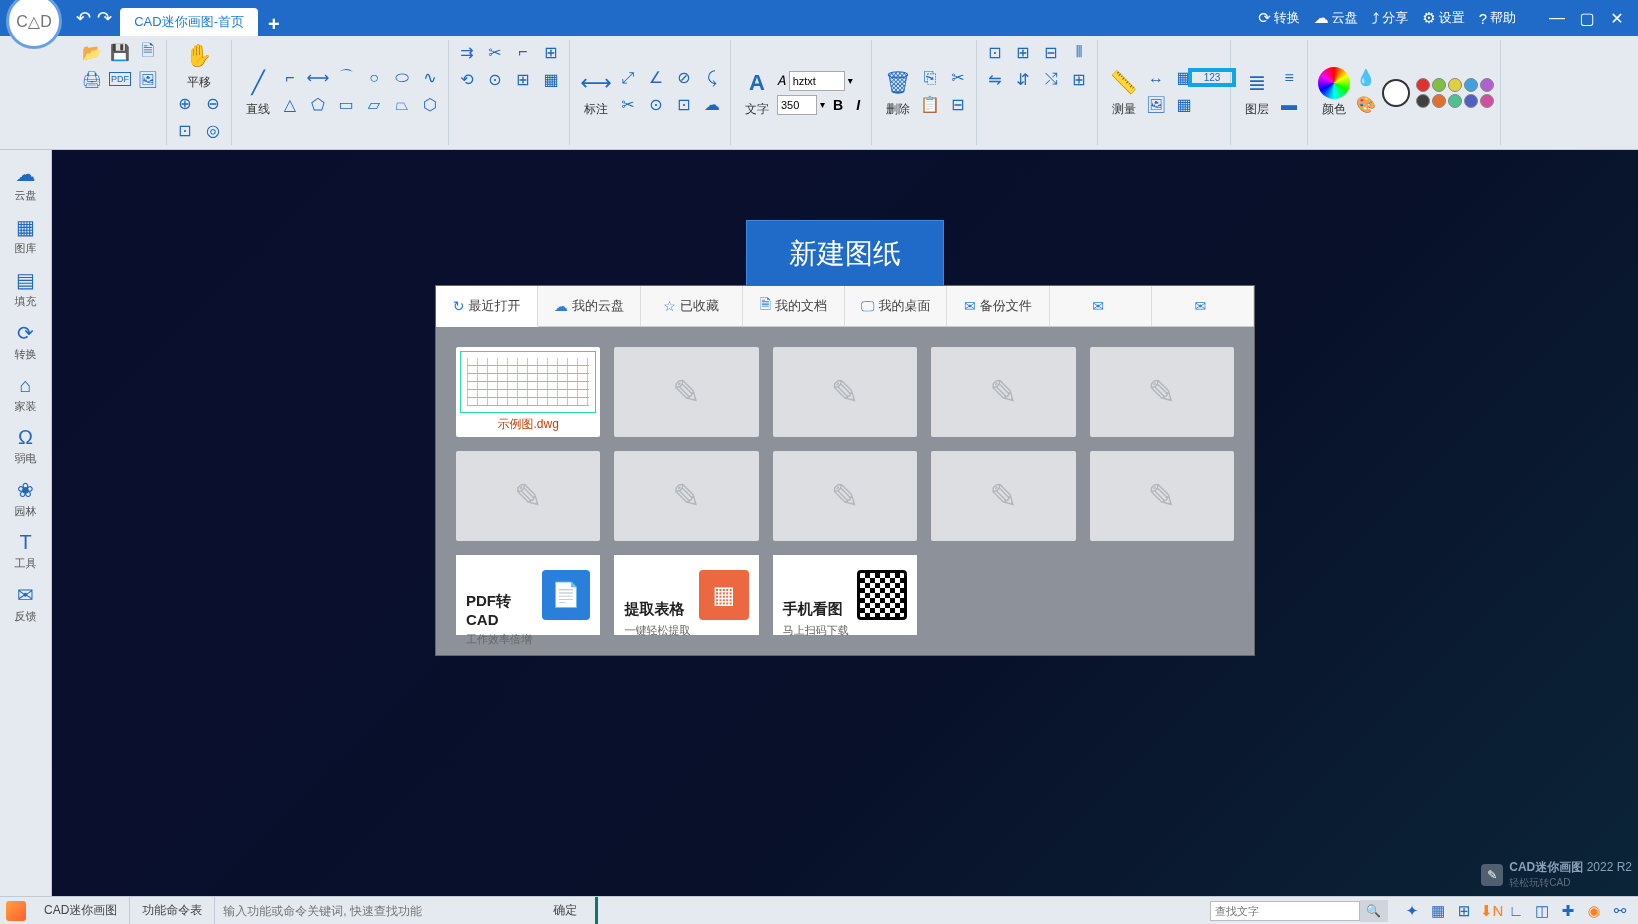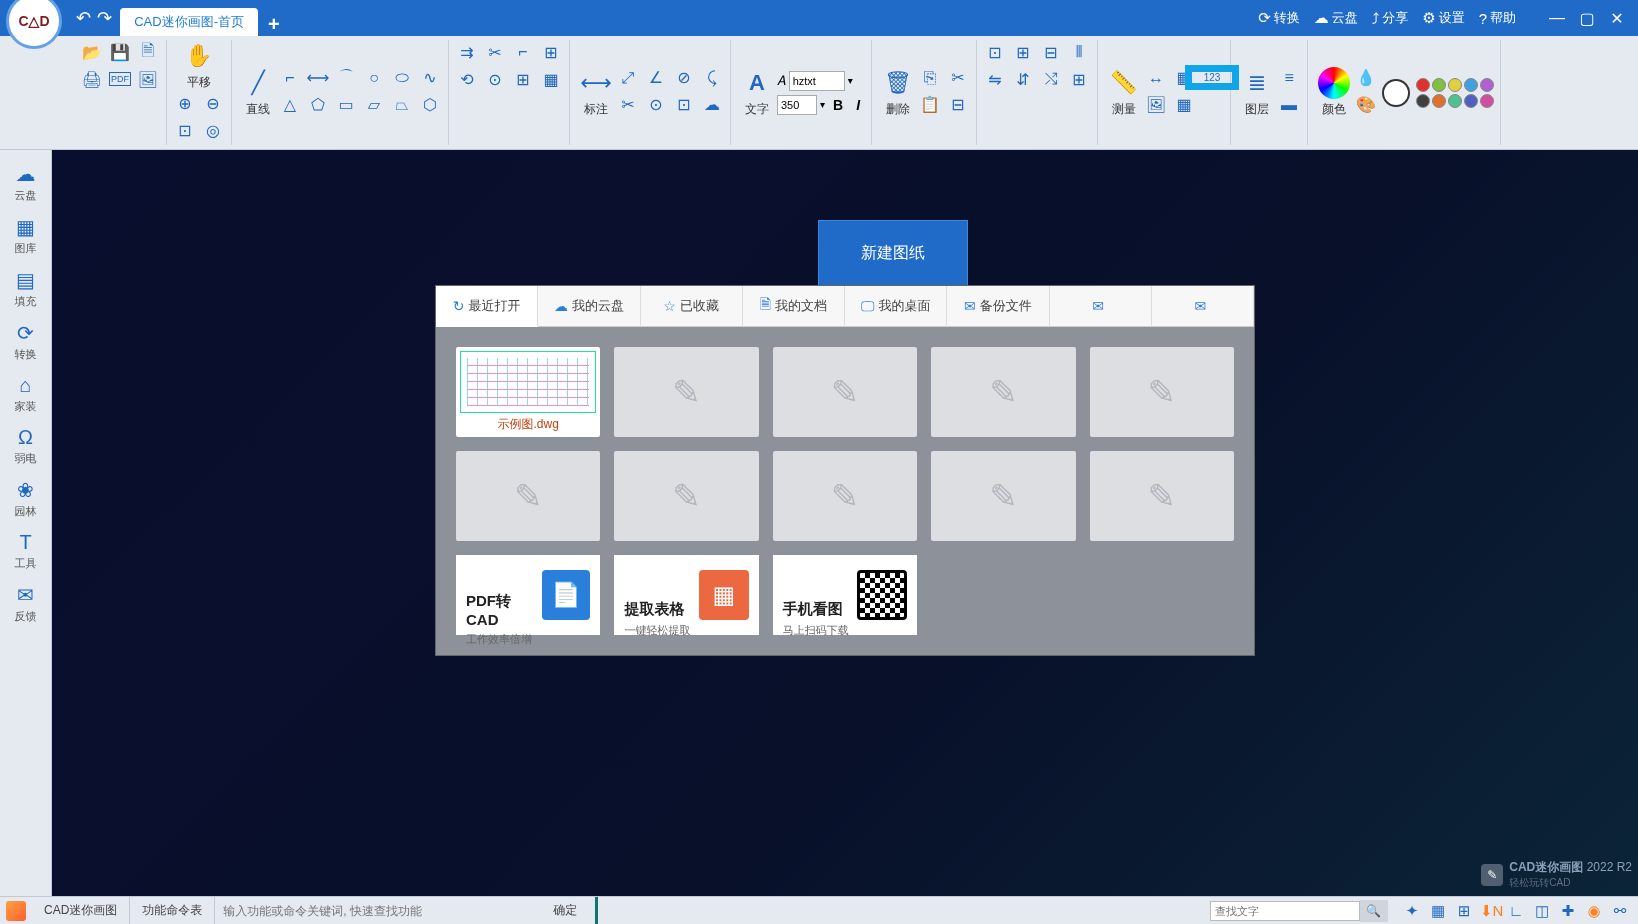--- a/index.html
+++ b/index.html
@@ -1,20 +1,20 @@
 <!DOCTYPE html>
 <html><head>
   <meta charset="utf-8">
   <style>
     * { margin: 0; padding: 0; box-sizing: border-box; font-family: "Microsoft YaHei", Arial, sans-serif; }
     body { width: 1638px; height: 924px; background: #0c1020; display: flex; flex-direction: column; overflow: hidden; }
     
     .titlebar { height: 36px; background: #206bc8; display: flex; align-items: center; color: white; font-size: 13px; }
     .app-logo { width: 56px; height: 56px; background: white; border-radius: 50%; display: flex; align-items: center; justify-content: center; position: relative; margin: 6px 6px 0 6px; z-index: 100; border: 3px solid #63a0e6; }
-    .app-logo-inner { color: #7f1d1d; font-weight: bold; font-size: 14px; }
+    .app-logo-inner { color: #737373; font-weight: normal; font-size: 16px; }
     .nav-arrows { display: flex; gap: 6px; margin: 0 8px; }
     .nav-arrow { color: white; font-size: 18px; cursor: pointer; }
     .tab-bar { display: flex; align-items: flex-end; height: 100%; }
     .tab { background: white; color: #1c7cd6; padding: 6px 14px; border-radius: 4px 4px 0 0; font-size: 13px; height: 28px; display: flex; align-items: center; }
     .tab-add { color: white; font-size: 20px; margin-left: 10px; cursor: pointer; font-weight: bold; }
     .titlebar-spacer { flex: 1; }
     .titlebar-actions { display: flex; gap: 14px; align-items: center; margin-right: 6px; }
     .titlebar-action { display: flex; align-items: center; gap: 3px; cursor: pointer; font-size: 13px; }
     .titlebar-action .ic { font-size: 15px; }
     .window-controls { display: flex; gap: 0; margin-left: 12px; }
@@ -30,21 +30,21 @@
     .ribbon-input { height: 20px; width: 56px; font-size: 11px; border: 1px solid #aaa; padding: 0 3px; }
     .ribbon-input.short { width: 40px; }
     
     .main-area { flex: 1; display: flex; background: #0a0e24; position: relative; }
     .sidebar { width: 52px; background: #e5eaf0; border-right: 1px solid #c0c9d5; display: flex; flex-direction: column; padding-top: 6px; }
     .sidebar-item { display: flex; flex-direction: column; align-items: center; padding: 6px 0; cursor: pointer; color: #555; }
     .sidebar-item .ic { font-size: 20px; color: #2068c0; margin-bottom: 2px; }
     .sidebar-item .lbl { font-size: 11px; }
     
     .canvas { flex: 1; position: relative; background: linear-gradient(135deg, #0a0e2e 0%, #08102a 60%, #0b2438 100%); }
-    .new-btn { position: absolute; top: 70px; left: 50%; transform: translateX(-50%); background: #206bc8; color: white; font-size: 16px; padding: 22px 42px; border: 1px solid #3a88e0; cursor: pointer; margin-left: 48px; }
+    .new-btn { position: absolute; top: 70px; left: 50%; transform: translateX(-50%); background: #206bc8; color: white; font-size: 28px; padding: 14px 42px; border: 1px solid #3a88e0; cursor: pointer; }
     
     .home-panel { position: absolute; top: 135px; left: 50%; transform: translateX(-50%); width: 820px; background: #8d9199; border: 1px solid #666; }
     .home-tabs { display: flex; background: #f7f7f7; }
     .home-tab { flex: 1; padding: 8px 0; text-align: center; font-size: 13px; color: #444; border-right: 1px solid #ddd; border-bottom: 1px solid #ccc; cursor: pointer; display: flex; align-items: center; justify-content: center; gap: 4px; }
     .home-tab.active { background: white; border-bottom-color: white; }
     .home-tab .ic { color: #2a7fdb; font-size: 14px; }
     .home-grid { display: grid; grid-template-columns: repeat(5, 1fr); gap: 14px; padding: 20px 20px 10px; }
     .tile { background: #dcdee2; height: 90px; border-radius: 2px; cursor: pointer; display: flex; align-items: center; justify-content: center; position: relative; }
     .tile .ph-ic { font-size: 34px; color: #b2b6bd; }
     .tile.file { background: white; flex-direction: column; padding: 4px;}
@@ -269,21 +269,21 @@
   <div class="ribbon-group" style="flex-direction:row;">
     <div class="ribbon-vert">
       <div class="ribbon-icon big">📏</div>
       <span class="ribbon-label">测量</span>
     </div>
     <div style="display:flex; flex-direction:column;">
       <div class="ribbon-row">
         <div class="ribbon-icon">↔</div>
         <div class="ribbon-icon">▦</div>
         <div class="ribbon-icon">
-            <span style="font-size:10px;border:7px solid #0ea5e9;padding:0 12px;">123</span>
+            <span style="font-size:10px;border:4px solid #0ea5e9;padding:0 12px;">123</span>
           </div>
       </div>
       <div class="ribbon-row">
         <div class="ribbon-icon">🖼</div>
         <div class="ribbon-icon">▦</div>
       </div>
     </div>
   </div>
   <div class="ribbon-group" style="flex-direction:row;">
     <div class="ribbon-vert">

